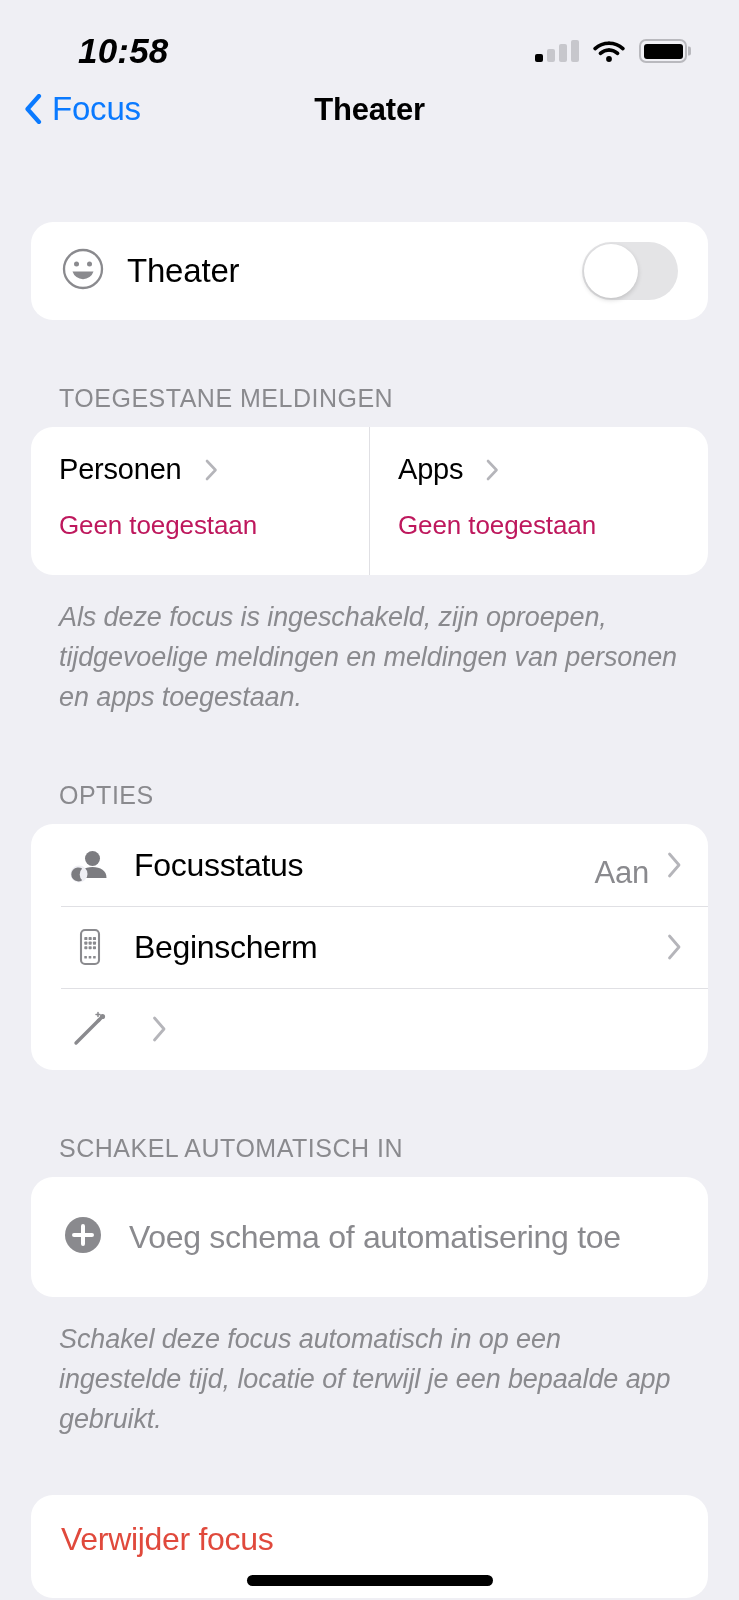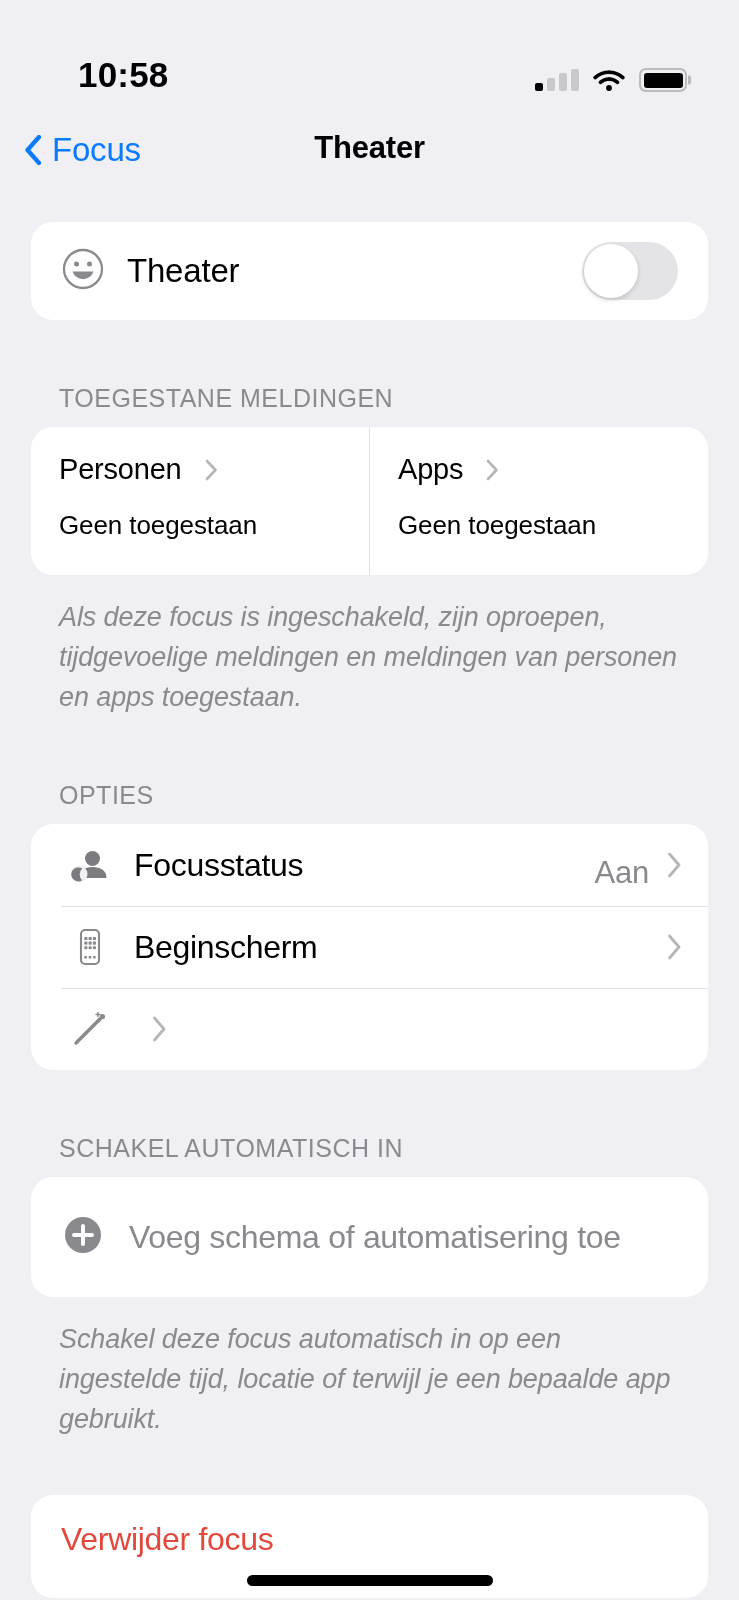--- a/index.html
+++ b/index.html
@@ -15,23 +15,24 @@
     font-family: "Liberation Sans", "DejaVu Sans", sans-serif;
     -webkit-font-smoothing: antialiased;
     position: relative;
   }
 
   
   .status-bar {
     position: relative;
     height: 92px;
     display: flex;
-    align-items: flex-end;
+    align-items: center;
     justify-content: space-between;
     padding: 0 52px 0 78px;
+    font-style: italic;
   }
   .status-time {
     font-size: 35px;
     font-weight: bold;
     letter-spacing: 0.2px;
     color: #000;
     line-height: 1;
     padding-top: 8px;
   }
   .status-icons {
@@ -65,21 +66,21 @@
     width: 3px; height: 9px;
     background: #B9B9BE; border-radius: 0 2px 2px 0;
   }
   .battery .fill { width: 100%; height: 100%; background: #000; border-radius: 3px; }
 
   
   .nav-bar {
     position: relative;
     height: 74px;
     display: flex;
-    align-items: flex-end;
+    align-items: flex-start;
     padding: 0 24px;
   }
   .nav-back {
     display: flex;
     align-items: center;
     gap: 10px;
     color: #0A7AFF;
     cursor: pointer;
   }
   .nav-back .chev {
@@ -171,21 +172,21 @@
     font-size: 29px;
     color: #000;
     letter-spacing: -0.2px;
     display: flex;
     align-items: center;
     gap: 23px;
   }
   .split-title .chev-sm { width: 13px; height: 22px; display: block; }
   .split-sub {
     font-size: 26px;
-    color: #000000;
+    color: #be185d;
     margin-top: 24px;
     letter-spacing: -0.1px;
   }
 
   
   .row {
     display: flex;
     align-items: center;
     height: 82px;
     padding: 0 26px 0 37px;

